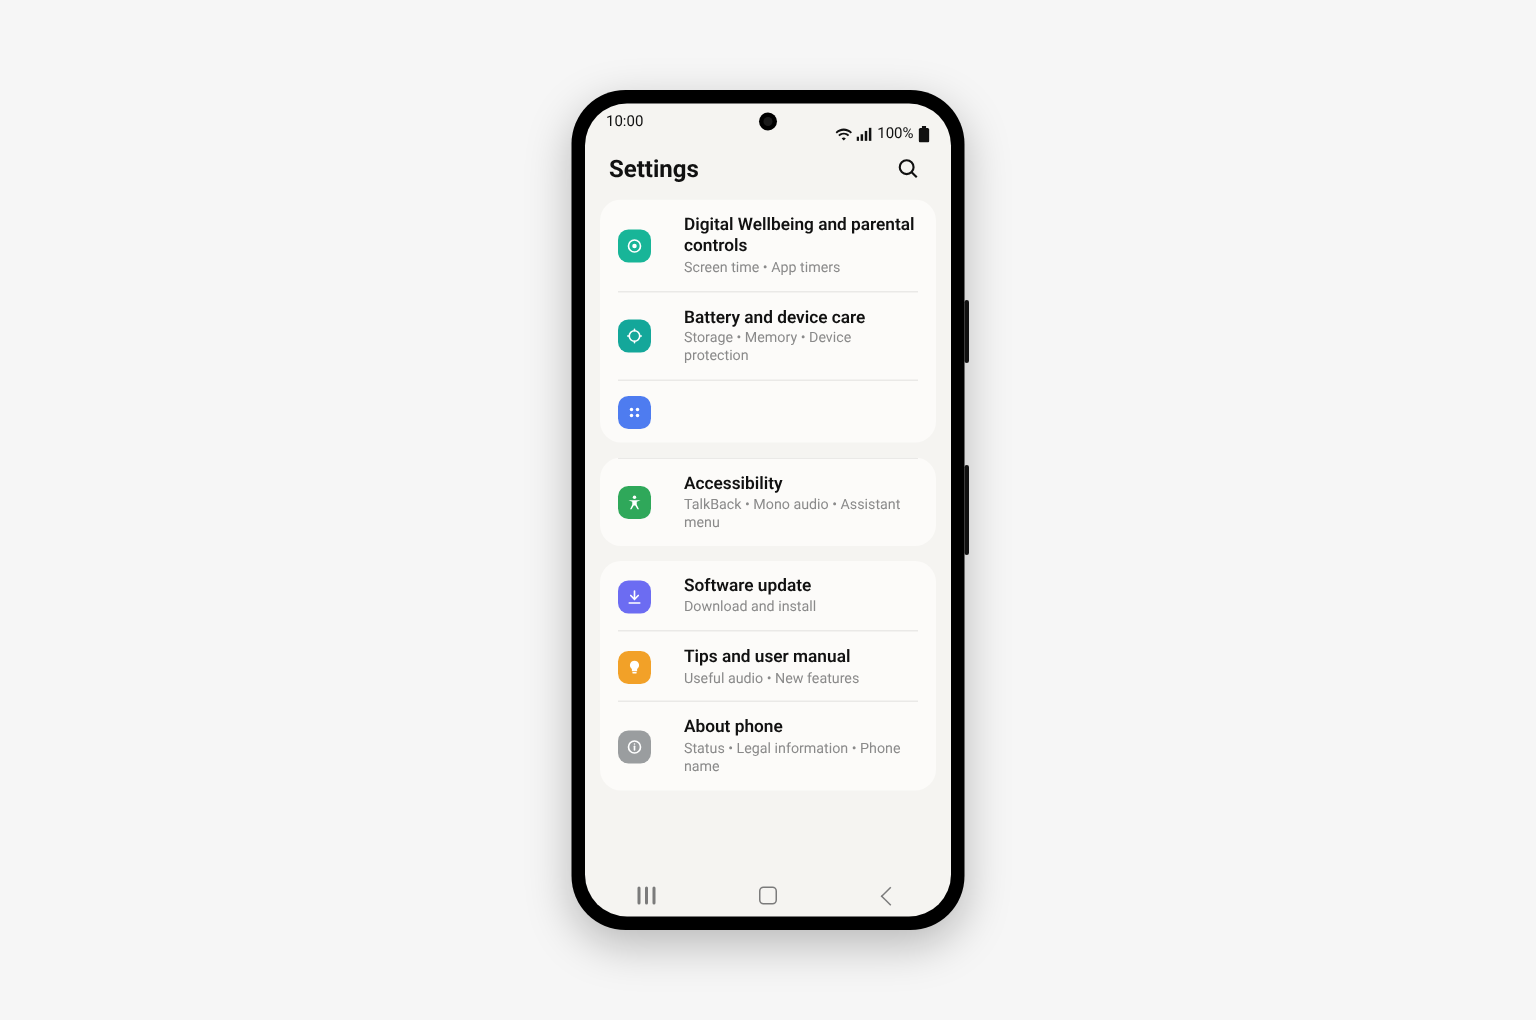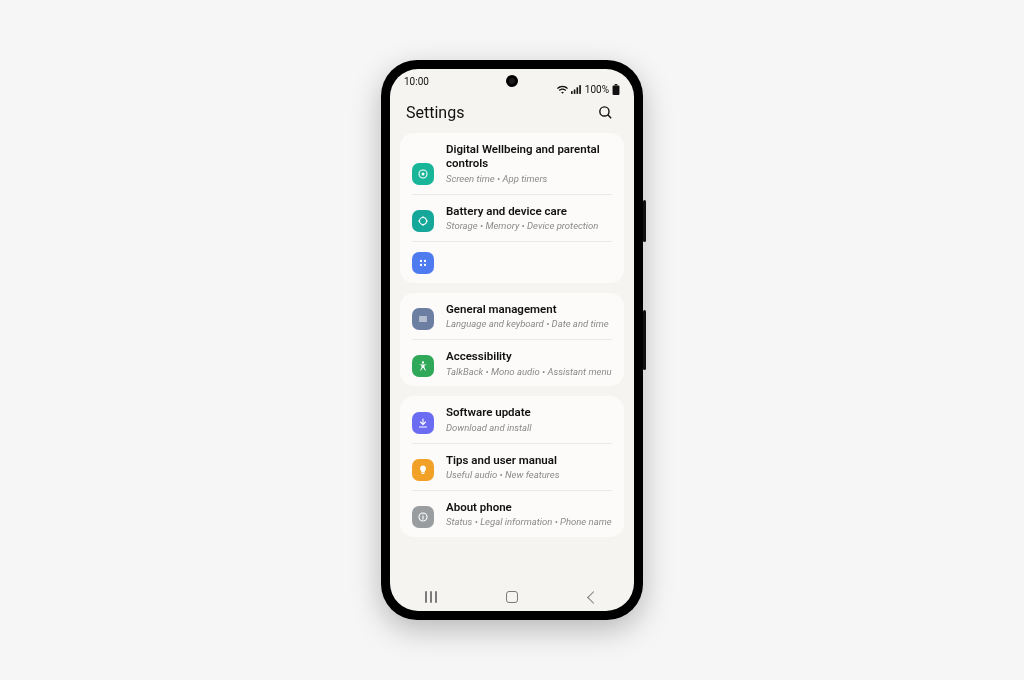--- a/index.html
+++ b/index.html
@@ -17,37 +17,37 @@
     width: 100%; height: 100%; background: #f5f4f1; border-radius: 28px;
     overflow: hidden; position: relative;
   }
   
   .camera { position:absolute; top:6px; left:50%; transform:translateX(-50%); width:12px; height:12px; background:#000; border-radius:50%; z-index:5;}
   .camera::after{content:""; position:absolute; inset:3px; border-radius:50%; background:#1a1a1a;}
   .statusbar { height: 24px; display:flex; align-items:center; justify-content:space-between; padding: 0 14px; font-size: 10px; color:#111; position:relative;}
   .statusbar .right { display:flex; align-items:center; gap:3px; font-size:10px;margin-top:16px;}
   .wifi, .signal, .battery { display:inline-flex; }
   .appbar { display:flex; align-items:center; justify-content:space-between; padding: 6px 16px 8px 16px;}
-  .appbar h1 { font-size: 16px; font-weight: 400; color:#111; }
+  .appbar h1 { font-size: 16px; font-weight: 700; color:#111; }
   .search-btn { width:26px; height:26px; border:none; background:transparent; display:flex; align-items:center; justify-content:center; cursor:pointer;}
   .content { padding: 0 10px 6px 10px; overflow:hidden; }
   .card { background:#fcfbf9; border-radius: 14px; margin-bottom: 10px; overflow:hidden;}
-  .item { display:flex; align-items:flex-end; gap:12px; padding: 9px 12px; cursor:pointer; }
+  .item { display:flex; align-items:center; gap:22px; padding: 9px 12px; cursor:pointer; }
   .ic { width:22px; height:22px; border-radius:7px; flex:0 0 22px; display:flex; align-items:center; justify-content:center; margin-top:1px;}
   .bg-green { background:#18b598;}
   .bg-teal  { background:#14a79a;}
   .bg-blue  { background:#4e7cf0;}
   .bg-slate { background:#6c7ea1;}
   .bg-green2{ background:#2fa85a;}
   .bg-indigo{ background:#6c6cf2;}
   .bg-orange{ background:#f2a128;}
   .bg-gray  { background:#9a9d9f;}
   .txt { flex:1; min-width:0; }
   .title { font-size: 11.5px; font-weight:600; color:#111; line-height:1.25;}
-  .sub { font-size: 9.5px; color:#8a8a8a; margin-top:2px; line-height:1.25;font-style:italic;}
+  .sub { font-size: 9.5px; color:#8a8a8a; margin-top:2px; line-height:1.25;}
   .sep { border:none; border-top:1px solid rgba(0,0,0,.07); margin: 0 12px;}
   .navbar { position:absolute; left:0; right:0; bottom:0; height:28px; display:flex; align-items:center; justify-content:space-around; }
   .navbtn { width:36px; height:28px; display:flex; align-items:center; justify-content:center; }
   .nav-recents { display:flex; gap:3px;}
   .nav-recents span{ width:2px; height:12px; background:#7b7b7b; border-radius:1px;}
   .nav-home { width:12px; height:12px; border:1.6px solid #7b7b7b; border-radius:3px;}
   .nav-back { width:9px; height:9px; border-left:1.6px solid #7b7b7b; border-bottom:1.6px solid #7b7b7b; transform: rotate(45deg);}
   svg { display:block; }
 </style>
 </head>
@@ -132,33 +132,20 @@
                   <circle cx="8" cy="8" r="2.3"></circle>
                   <circle cx="16" cy="8" r="2.3"></circle>
                   <circle cx="8" cy="16" r="2.3"></circle>
                   <circle cx="16" cy="16" r="2.3"></circle>
                 </svg>
             </div>
           </div>
         </div>
 
         <div class="card">
-          <div class="item">
-            <div class="ic bg-slate">
-              <svg width="12" height="12" viewBox="0 0 24 24" fill="none" stroke="#fff" stroke-width="2.4" stroke-linecap="round">
-                  <line x1="5" y1="8" x2="19" y2="8"></line>
-                  <line x1="5" y1="12" x2="19" y2="12"></line>
-                  <line x1="5" y1="16" x2="19" y2="16"></line>
-                </svg>
-            </div>
-            <div class="txt">
-              <div class="title">General management</div>
-              <div class="sub">Language and keyboard  •  Date and time</div>
-            </div>
-          </div>
           <hr class="sep">
           <div class="item">
             <div class="ic bg-green2">
               <svg width="12" height="12" viewBox="0 0 24 24" fill="#fff">
                   <circle cx="12" cy="5" r="2.3"></circle>
                   <path d="M4 9h16l-5 2v4l3 6h-2l-3-5h-2l-3 5H6l3-6v-4z"></path>
                 </svg>
             </div>
             <div class="txt">
               <div class="title">Accessibility</div>

